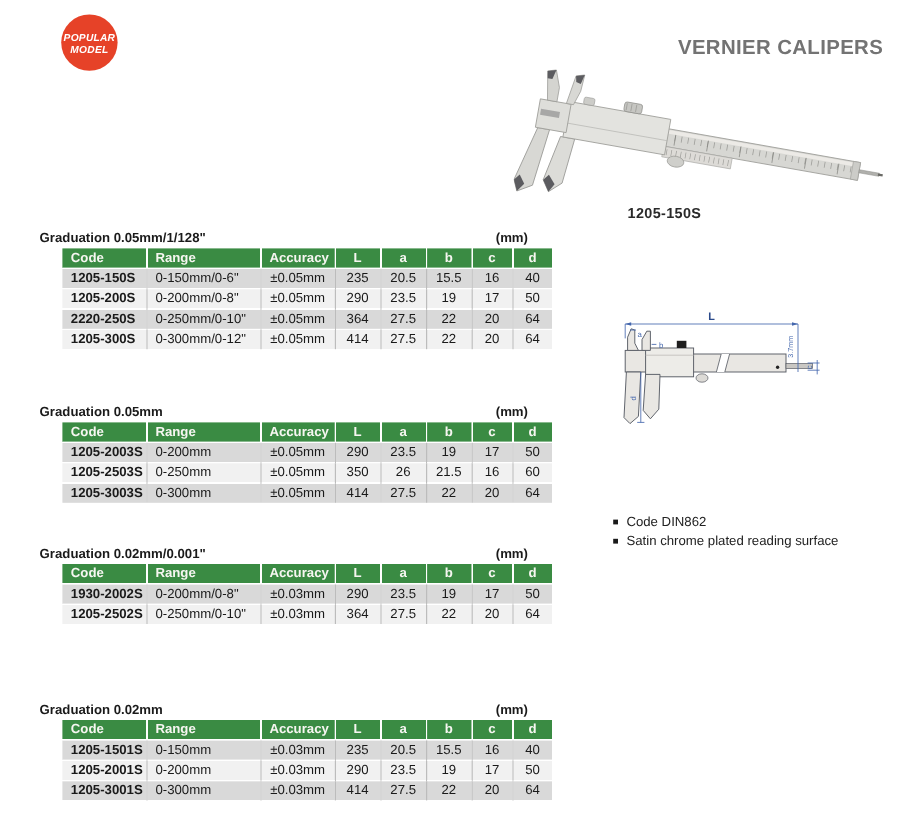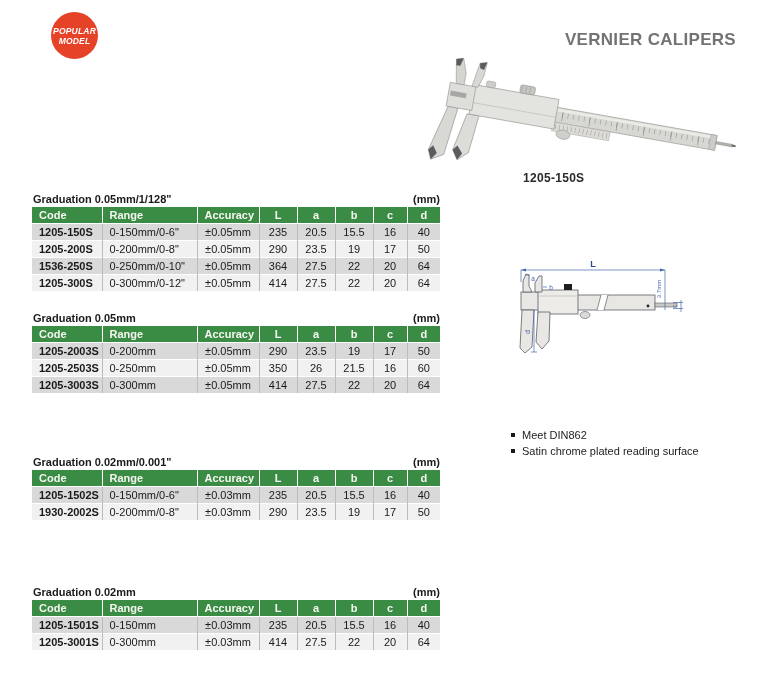--- a/index.html
+++ b/index.html
@@ -70,21 +70,21 @@
 
   
   .spec { position: absolute; left: 32px; width: 408px; }
   .spec-head {
     display: flex; justify-content: space-between; align-items: baseline;
     font-size: 11px; font-weight: bold; color: #1a1a1a;
     margin-bottom: 2px; padding-left: 1px;
   }
   .spec table {
     border-collapse: collapse; table-layout: fixed;
-    width: 408px; font-size: 11px;
+    width: 408px; font-size: 11px; margin-left: 20px;
   }
   .spec th {
     background: #3a8b43; color: #f6f6f1;
     height: 16px; font-weight: bold;
   }
   .spec td { height: 16px; color: #1a1a1a; }
   .spec th, .spec td {
     text-align: center; padding: 0;
     overflow: hidden; white-space: nowrap;
   }
@@ -201,21 +201,21 @@
       <text x="46" y="34" text-anchor="middle" font-size="6.5" fill="#4467ad">b</text>
       <text x="25" y="76" text-anchor="middle" font-size="6.5" fill="#4467ad" transform="rotate(-90 25 76)">d</text>
       <text x="156" y="33" text-anchor="middle" font-size="6" fill="#4467ad" transform="rotate(-90 156 33)">3.7mm</text>
       <text x="172" y="50" text-anchor="middle" font-size="6.5" fill="#4467ad" transform="rotate(-90 172 50)">c</text>
     </svg>
   </div>
 
   <ul class="features">
     <li>
       <span class="sq"></span>
-      <span>Meet DIN862</span>
+      <span>Code DIN862</span>
     </li>
     <li>
       <span class="sq"></span>
       <span>Satin chrome plated reading surface</span>
     </li>
   </ul>
 
   <section class="spec" style="top:193px">
     <div class="spec-head">
       <span>Graduation 0.05mm/1/128"</span>
@@ -259,21 +259,21 @@
             <td>1205-200S</td>
             <td>0-200mm/0-8"</td>
             <td>±0.05mm</td>
             <td>290</td>
             <td>23.5</td>
             <td>19</td>
             <td>17</td>
             <td>50</td>
           </tr>
           <tr>
-            <td>1536-250S</td>
+            <td>2220-250S</td>
             <td>0-250mm/0-10"</td>
             <td>±0.05mm</td>
             <td>364</td>
             <td>27.5</td>
             <td>22</td>
             <td>20</td>
             <td>64</td>
           </tr>
           <tr>
             <td>1205-300S</td>
@@ -282,21 +282,21 @@
             <td>414</td>
             <td>27.5</td>
             <td>22</td>
             <td>20</td>
             <td>64</td>
           </tr>
         </tbody>
     </table>
   </section>
 
-  <section class="spec" style="top:312px">
+  <section class="spec" style="top:338px">
     <div class="spec-head">
       <span>Graduation 0.05mm</span>
       <span>(mm)</span>
     </div>
     <table>
       <colgroup>
           <col style="width:70px">
           <col style="width:95px">
           <col style="width:62px">
           <col style="width:38px">
@@ -375,38 +375,38 @@
             <th>Accuracy</th>
             <th>L</th>
             <th>a</th>
             <th>b</th>
             <th>c</th>
             <th>d</th>
           </tr>
         </thead>
         <tbody>
           <tr>
-            <td>1205-1502S</td>
-            <td>0-150mm/0-6"</td>
-            <td>±0.03mm</td>
-            <td>235</td>
-            <td>20.5</td>
-            <td>15.5</td>
-            <td>16</td>
-            <td>40</td>
-          </tr>
-          <tr>
             <td>1930-2002S</td>
             <td>0-200mm/0-8"</td>
             <td>±0.03mm</td>
             <td>290</td>
             <td>23.5</td>
             <td>19</td>
             <td>17</td>
             <td>50</td>
+          </tr>
+          <tr>
+            <td>1205-2502S</td>
+            <td>0-250mm/0-10"</td>
+            <td>±0.03mm</td>
+            <td>364</td>
+            <td>27.5</td>
+            <td>22</td>
+            <td>20</td>
+            <td>64</td>
           </tr>
         </tbody>
     </table>
   </section>
 
   <section class="spec" style="top:586px">
     <div class="spec-head">
       <span>Graduation 0.02mm</span>
       <span>(mm)</span>
     </div>
@@ -438,20 +438,30 @@
             <td>1205-1501S</td>
             <td>0-150mm</td>
             <td>±0.03mm</td>
             <td>235</td>
             <td>20.5</td>
             <td>15.5</td>
             <td>16</td>
             <td>40</td>
           </tr>
           <tr>
+            <td>1205-2001S</td>
+            <td>0-200mm</td>
+            <td>±0.03mm</td>
+            <td>290</td>
+            <td>23.5</td>
+            <td>19</td>
+            <td>17</td>
+            <td>50</td>
+          </tr>
+          <tr>
             <td>1205-3001S</td>
             <td>0-300mm</td>
             <td>±0.03mm</td>
             <td>414</td>
             <td>27.5</td>
             <td>22</td>
             <td>20</td>
             <td>64</td>
           </tr>
         </tbody>

